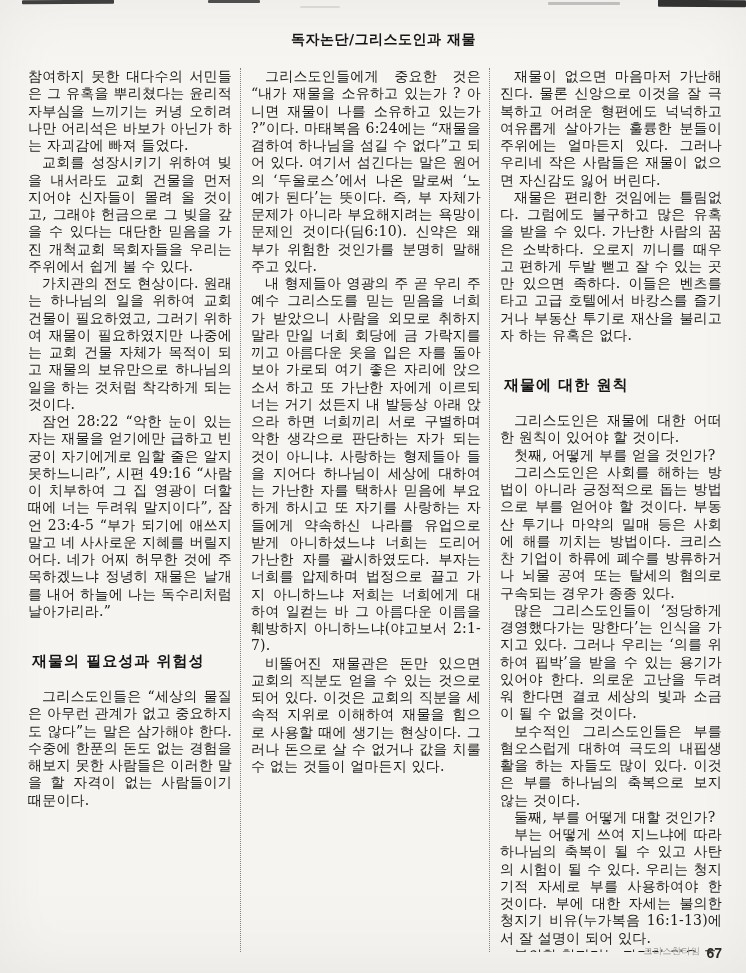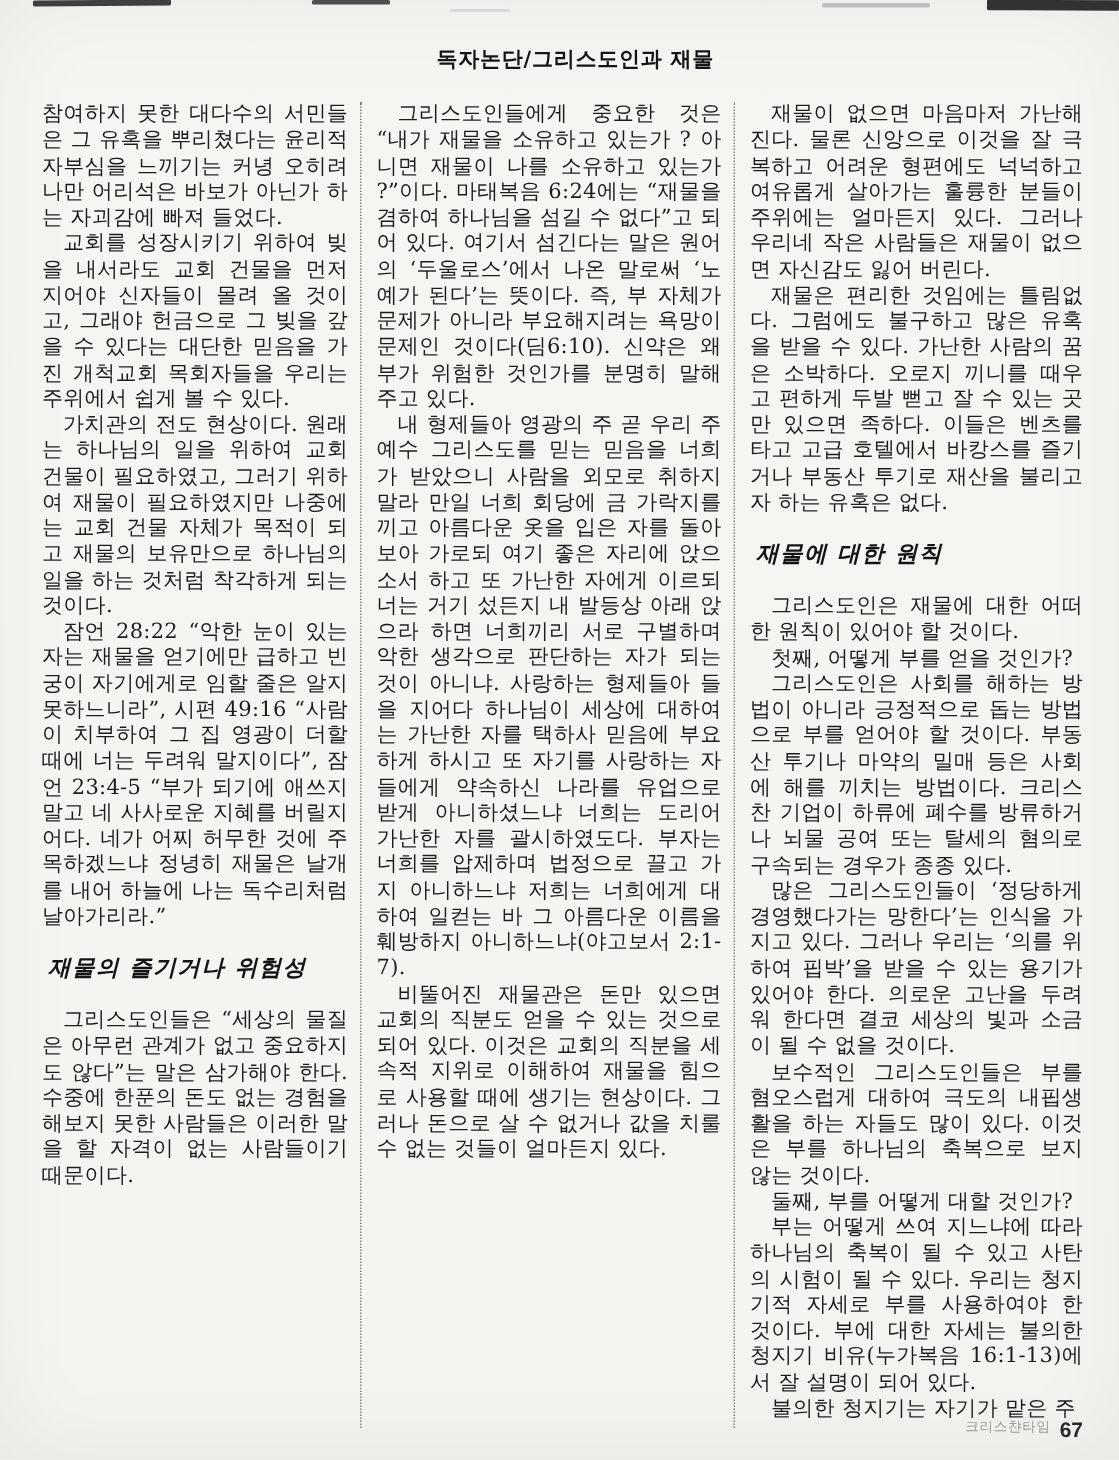--- a/index.html
+++ b/index.html
@@ -52,25 +52,24 @@
   }
   .para{
     margin:0;
     font-size:14px;line-height:17.25px;
     text-align:justify;word-break:break-all;
     color:#1d1c1b;
     letter-spacing:.2px;
   }
   .para.indent{text-indent:14px;}
   .col-heading{
-    margin:16px 0 17px 4px;
+    margin:32px 0 17px 4px;
     font-family:"DejaVu Sans", sans-serif;
     font-weight:bold;font-size:15px;letter-spacing:1px;
     color:#141414;
-    font-style:italic;
   }
   .footer{
     position:absolute;right:24px;bottom:12px;
     display:flex;align-items:flex-start;
     font-family:Liberation Sans, sans-serif;
   }
   .magazine-name{font-size:9px;color:#9a9894;letter-spacing:.5px;margin-right:6px;}
   .page-number{font-size:14px;font-weight:600;color:#2b2a28;}
 </style>
 </head>
@@ -87,21 +86,21 @@
     <span class="header-label">독자논단/그리스도인과 재물</span>
     <span class="header-rule"></span>
   </div>
 
   <div class="columns">
     <div class="column col-1">
         <p class="para">참여하지 못한 대다수의 서민들은 그 유혹을 뿌리쳤다는 윤리적 자부심을 느끼기는 커녕 오히려 나만 어리석은 바보가 아닌가 하는 자괴감에 빠져 들었다.</p>
         <p class="para indent">교회를 성장시키기 위하여 빚을 내서라도 교회 건물을 먼저 지어야 신자들이 몰려 올 것이고, 그래야 헌금으로 그 빚을 갚을 수 있다는 대단한 믿음을 가진 개척교회 목회자들을 우리는 주위에서 쉽게 볼 수 있다.</p>
         <p class="para indent">가치관의 전도 현상이다. 원래는 하나님의 일을 위하여 교회 건물이 필요하였고, 그러기 위하여 재물이 필요하였지만 나중에는 교회 건물 자체가 목적이 되고 재물의 보유만으로 하나님의 일을 하는 것처럼 착각하게 되는 것이다.</p>
         <p class="para indent">잠언 28:22 “악한 눈이 있는 자는 재물을 얻기에만 급하고 빈궁이 자기에게로 임할 줄은 알지 못하느니라”, 시편 49:16 “사람이 치부하여 그 집 영광이 더할 때에 너는 두려워 말지이다”, 잠언 23:4-5 “부가 되기에 애쓰지 말고 네 사사로운 지혜를 버릴지어다. 네가 어찌 허무한 것에 주목하겠느냐 정녕히 재물은 날개를 내어 하늘에 나는 독수리처럼 날아가리라.”</p>
-        <h2 class="col-heading">재물의 즐기거나 위험성</h2>
+        <h2 class="col-heading">재물의 필요성과 위험성</h2>
         <p class="para indent">그리스도인들은 “세상의 물질은 아무런 관계가 없고 중요하지도 않다”는 말은 삼가해야 한다. 수중에 한푼의 돈도 없는 경험을 해보지 못한 사람들은 이러한 말을 할 자격이 없는 사람들이기 때문이다.</p>
       </div>
     <div class="col-sep"></div>
     <div class="column col-2">
         <p class="para indent">그리스도인들에게 중요한 것은 “내가 재물을 소유하고 있는가 ? 아니면 재물이 나를 소유하고 있는가 ?”이다. 마태복음 6:24에는 “재물을 겸하여 하나님을 섬길 수 없다”고 되어 있다.  여기서 섬긴다는 말은 원어의 ‘두울로스’에서 나온 말로써 ‘노예가 된다’는 뜻이다. 즉, 부 자체가 문제가 아니라 부요해지려는 욕망이 문제인 것이다(딤6:10). 신약은 왜 부가 위험한 것인가를 분명히 말해 주고 있다.</p>
         <p class="para indent">내 형제들아 영광의 주 곧 우리 주 예수 그리스도를 믿는 믿음을 너희가 받았으니 사람을 외모로 취하지 말라 만일 너희 회당에 금 가락지를 끼고 아름다운 옷을 입은 자를 돌아보아 가로되 여기 좋은 자리에 앉으소서 하고 또 가난한 자에게 이르되 너는 거기 섰든지 내 발등상 아래 앉으라 하면 너희끼리 서로 구별하며 악한 생각으로 판단하는 자가 되는 것이 아니냐. 사랑하는 형제들아 들을 지어다 하나님이 세상에 대하여는 가난한 자를 택하사 믿음에 부요하게 하시고 또 자기를 사랑하는 자들에게 약속하신 나라를 유업으로 받게 아니하셨느냐 너희는 도리어 가난한 자를 괄시하였도다. 부자는 너희를 압제하며 법정으로 끌고 가지 아니하느냐 저희는 너희에게 대하여 일컫는 바 그 아름다운 이름을 훼방하지 아니하느냐(야고보서 2:1-7).</p>
         <p class="para indent">비뚤어진 재물관은 돈만 있으면 교회의 직분도 얻을 수 있는 것으로 되어 있다. 이것은 교회의 직분을 세속적 지위로 이해하여 재물을 힘으로 사용할 때에 생기는 현상이다. 그러나 돈으로 살 수 없거나 값을 치룰 수 없는 것들이 얼마든지 있다.</p>
       </div>
     <div class="col-sep"></div>
     <div class="column col-3">

